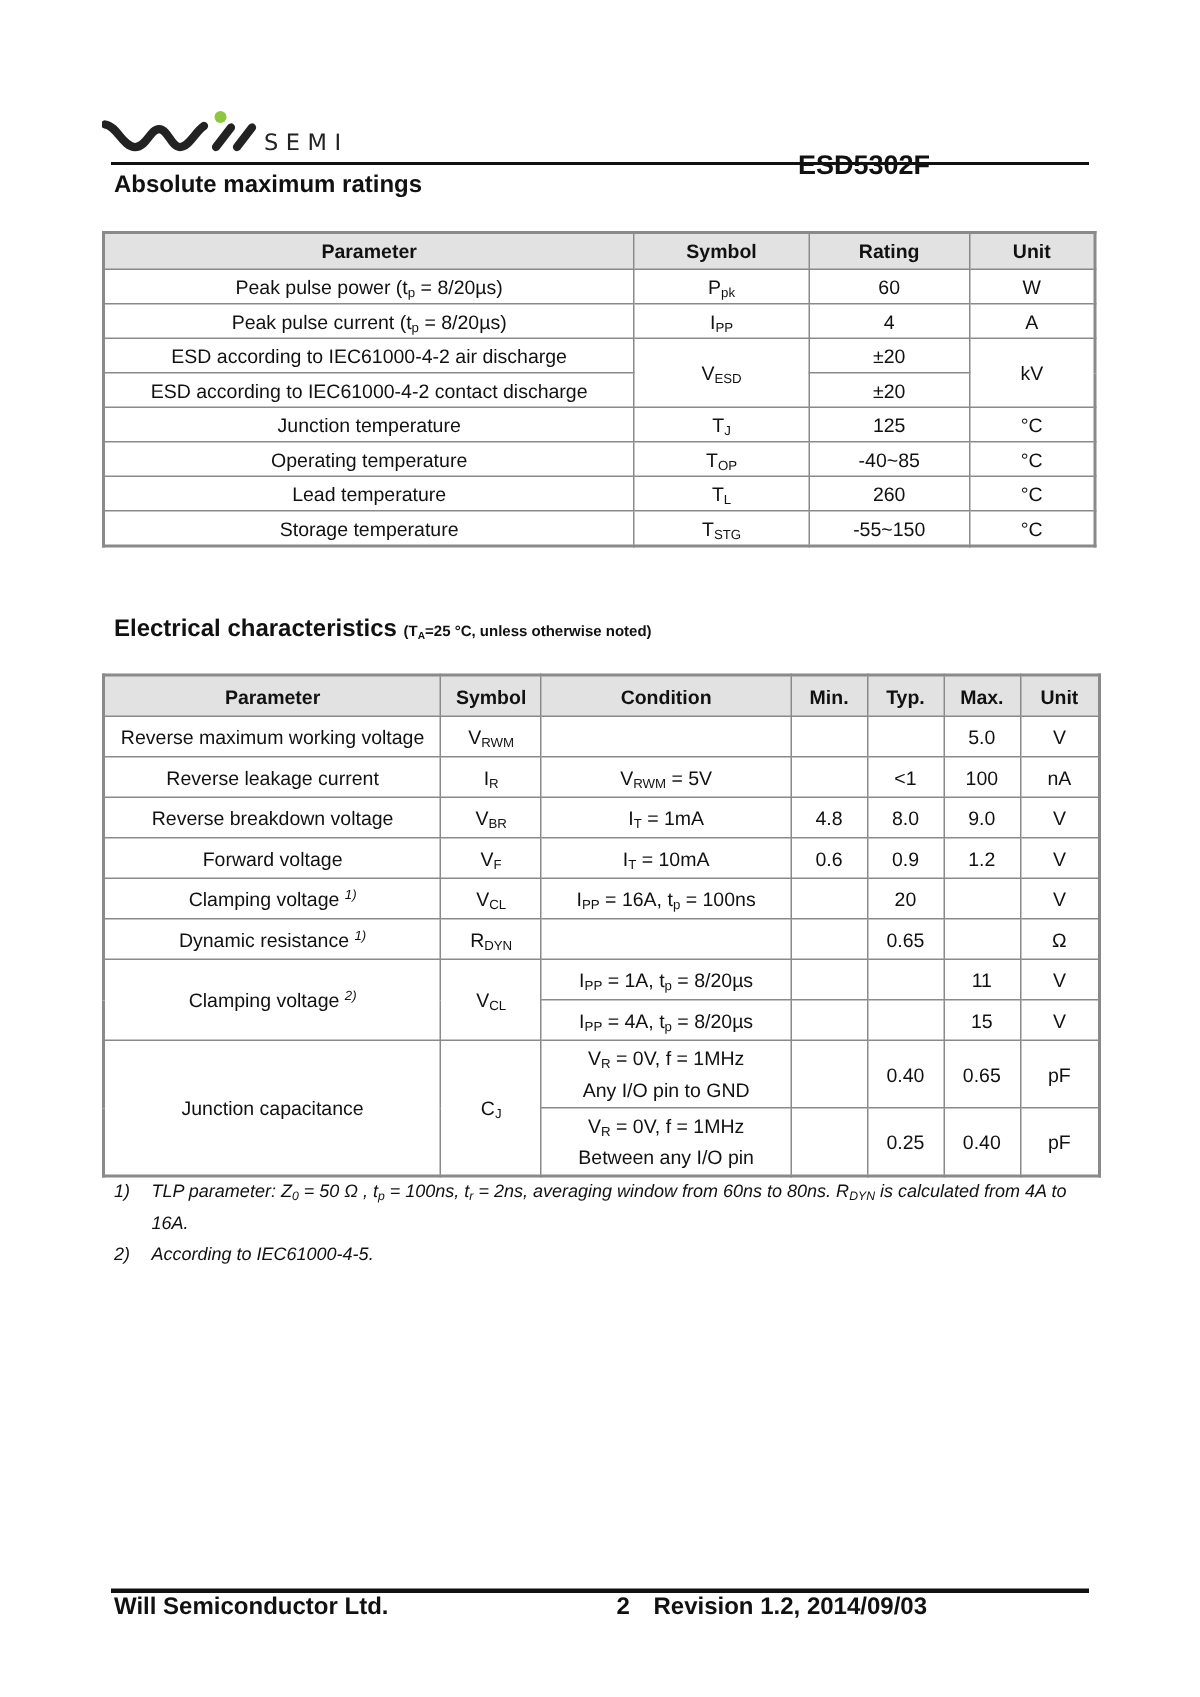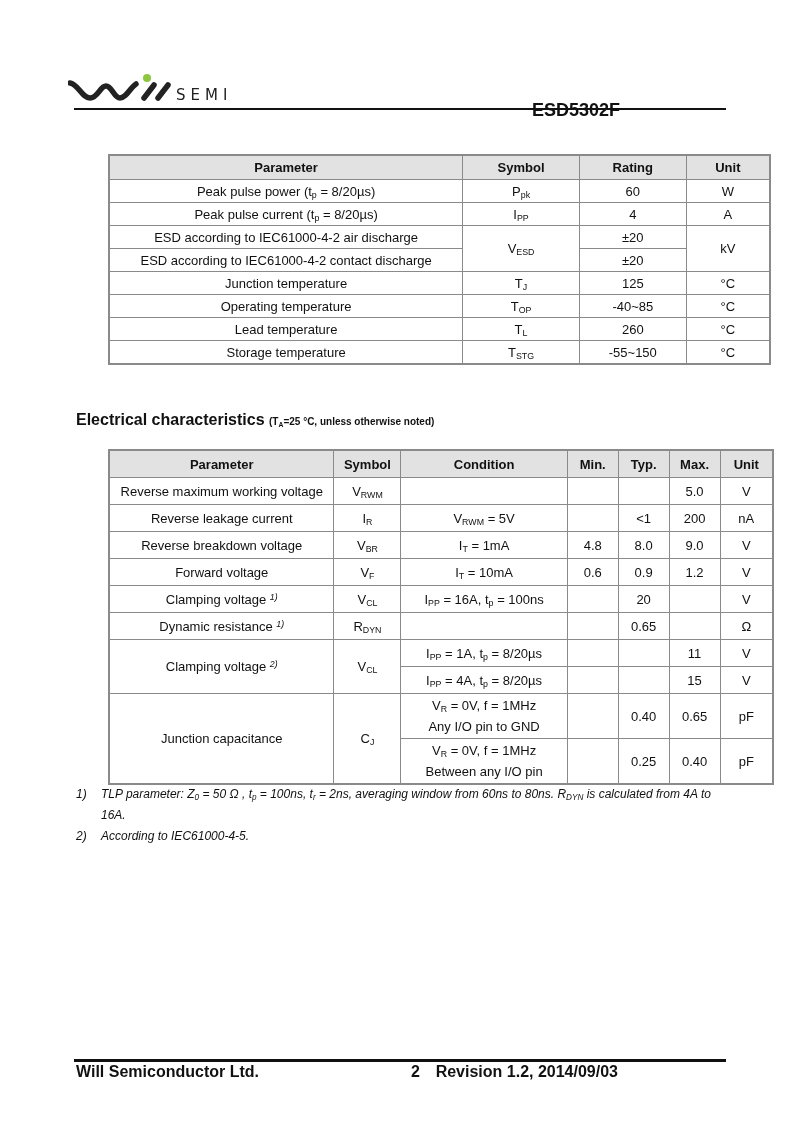--- a/index.html
+++ b/index.html
@@ -17,21 +17,21 @@
   .h-elec { top: 395px; }
   .h-elec small { font-size: 10px; font-weight: bold; }
   sub { font-size: 0.68em; vertical-align: -0.25em; line-height: 0; }
   sup { font-size: 0.68em; vertical-align: 0.5em; line-height: 0; }
 
   table { border-collapse: collapse; position: absolute; font-size: 13px; font-family: "Liberation Sans", sans-serif; }
   td, th { border: 1px solid #8a8a8a; padding: 0 7px; }
   th { background: #e2e2e2; font-weight: bold; text-align: center; }
   td.c { text-align: center; }
   td.l { text-align: center; }
-  table.outer-border { border: 2px solid #8a8a8a; margin-left: 40px; }
+  table.outer-border { border: 2px solid #8a8a8a; }
 
   .t-abs { left: 68px; top: 138px; width: 663px; }
   .t-abs th { height: 23px; }
   .t-abs td { height: 22px; }
 
   .t-elec { left: 68px; top: 433px; width: 666px; }
   .t-elec th { height: 26px; }
   .t-elec td { height: 26px; }
   .t-elec td.two { line-height: 21px; padding-top: 1px; padding-bottom: 1px; }
 
@@ -53,20 +53,21 @@
   <svg class="logo" viewBox="0 0 190 32">
     <path d="M2 9 C 10 10, 14 24, 22 24 C 30 24, 32 12, 38 12 C 44 12, 46 24, 52 24 C 58 24, 62 14, 68 10" fill="none" stroke="#222" stroke-width="5.5" stroke-linecap="round"></path>
     <line x1="76" y1="24" x2="86" y2="11" stroke="#222" stroke-width="5.5" stroke-linecap="round"></line>
     <line x1="90" y1="24" x2="100" y2="11" stroke="#222" stroke-width="5.5" stroke-linecap="round"></line>
     <circle cx="79" cy="4" r="4" fill="#8dc63f"></circle>
   </svg>
   <div class="logo-semi">SEMI</div>
   <div class="part-no">ESD5302F</div>
   <div class="header-rule"></div>
 
+  <h2 class="h-abs">Absolute maximum ratings</h2>
 
   <table class="t-abs outer-border">
     <colgroup>
         <col style="width:355px">
         <col style="width:117px">
         <col style="width:107px">
         <col style="width:84px">
       </colgroup>
     <tbody>
         <tr>
@@ -156,21 +157,21 @@
       <td class="c">5.0</td>
       <td class="c">V</td>
     </tr>
 
     <tr>
       <td class="l">Reverse leakage current</td>
       <td class="c"><span>I</span><sub>R</sub></td>
       <td class="l"><span>V</span><sub>RWM</sub><span> = 5V</span></td>
       <td class="c"></td>
       <td class="c">&lt;1</td>
-      <td class="c">200</td>
+      <td class="c">100</td>
       <td class="c">nA</td>
     </tr>
 
     <tr>
       <td class="l">Reverse breakdown voltage</td>
       <td class="c"><span>V</span><sub>BR</sub></td>
       <td class="l"><span>I</span><sub>T</sub><span> = 1mA</span></td>
       <td class="c">4.8</td>
       <td class="c">8.0</td>
       <td class="c">9.0</td>

